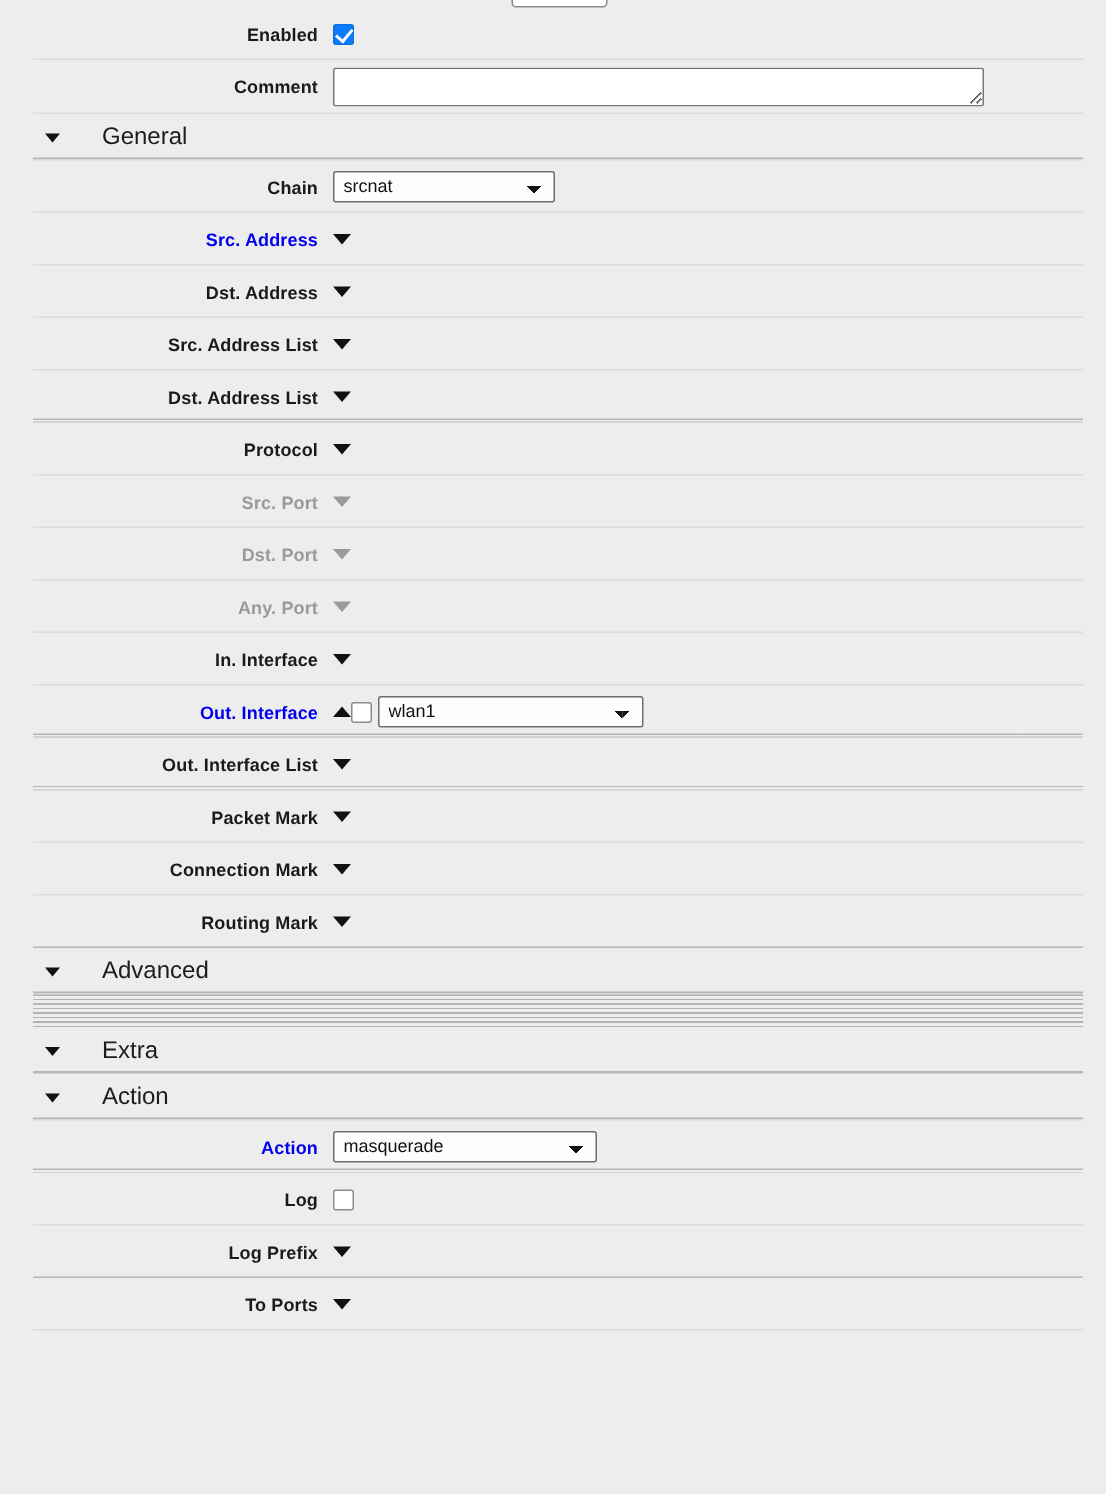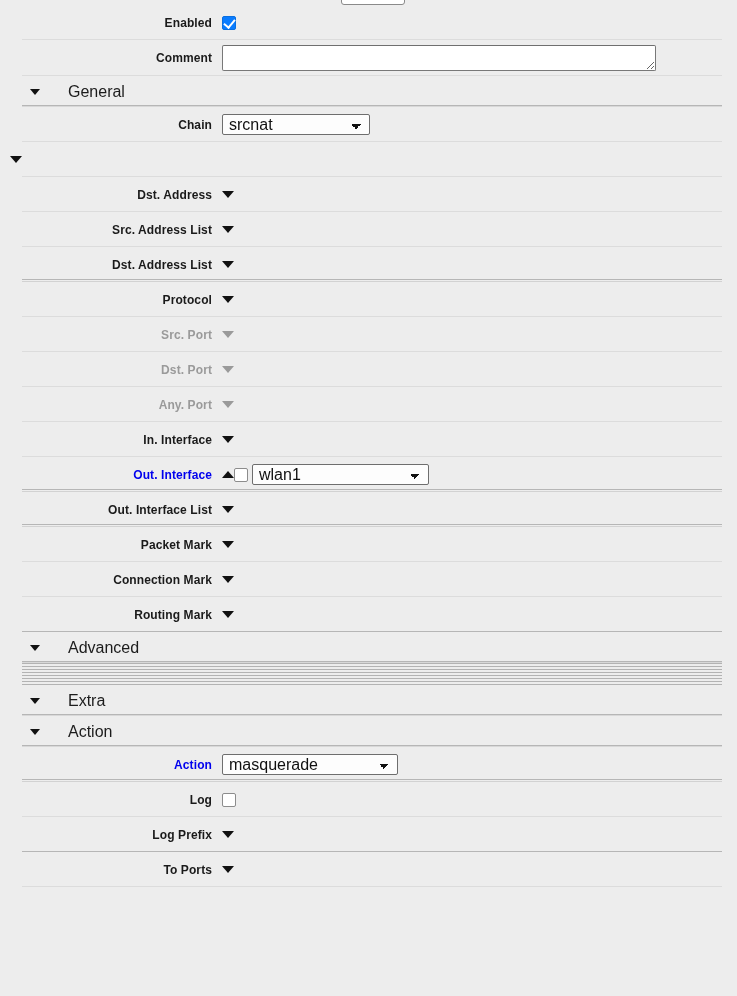--- a/index.html
+++ b/index.html
@@ -192,21 +192,21 @@
   }
 
   select.sel {
     -webkit-appearance: none;
     appearance: none;
     height: 21px;
     background: #fdfdfd;
     border: 1px solid #6e6e6e;
     border-radius: 2px;
     font-family: "Liberation Sans", sans-serif;
-    font-size: 16px;
+    font-size: 12px;
     color: #111;
     padding: 0 22px 1px 6px;
     cursor: pointer;
     background-image:
       linear-gradient(45deg, transparent 50%, #111 50%),
       linear-gradient(135deg, #111 50%, transparent 50%);
     background-position:
       calc(100% - 13px) 9px,
       calc(100% - 8px) 9px;
     background-size: 5px 5px, 5px 5px;
@@ -247,20 +247,21 @@
     <div class="row">
       <div class="label">Chain</div>
       <div class="ctrl">
         <select class="sel sel-chain">
           <option>srcnat</option>
         </select>
       </div>
     </div>
 
     <div class="row">
+      <div class="label blue">Src. Address</div>
       <div class="ctrl">
         <span class="tri down"></span>
       </div>
     </div>
 
     <div class="row">
       <div class="label">Dst. Address</div>
       <div class="ctrl">
         <span class="tri down"></span>
       </div>

